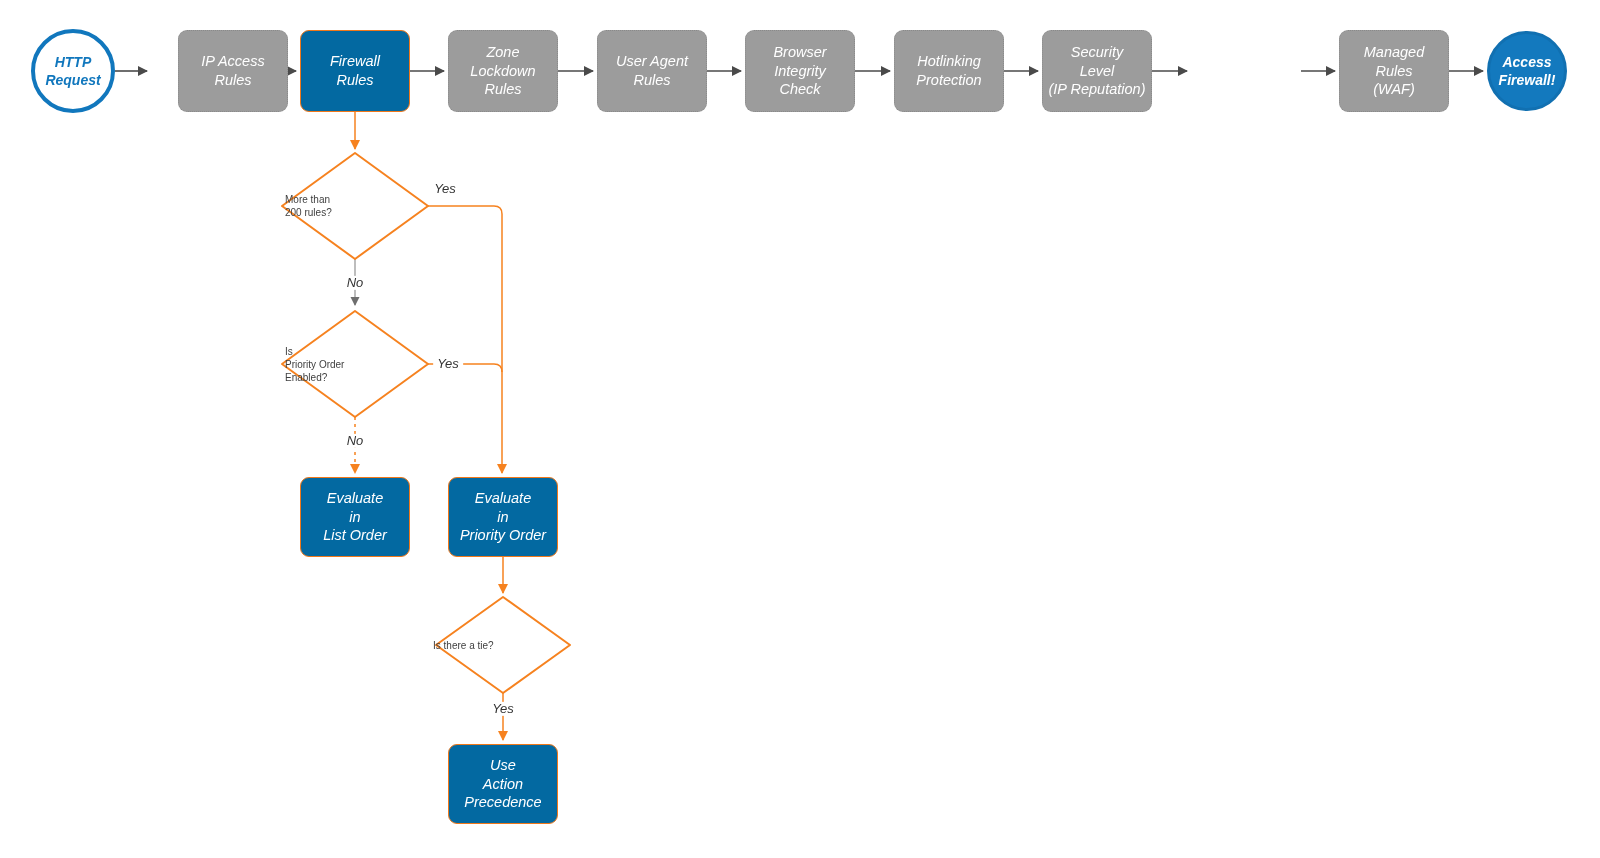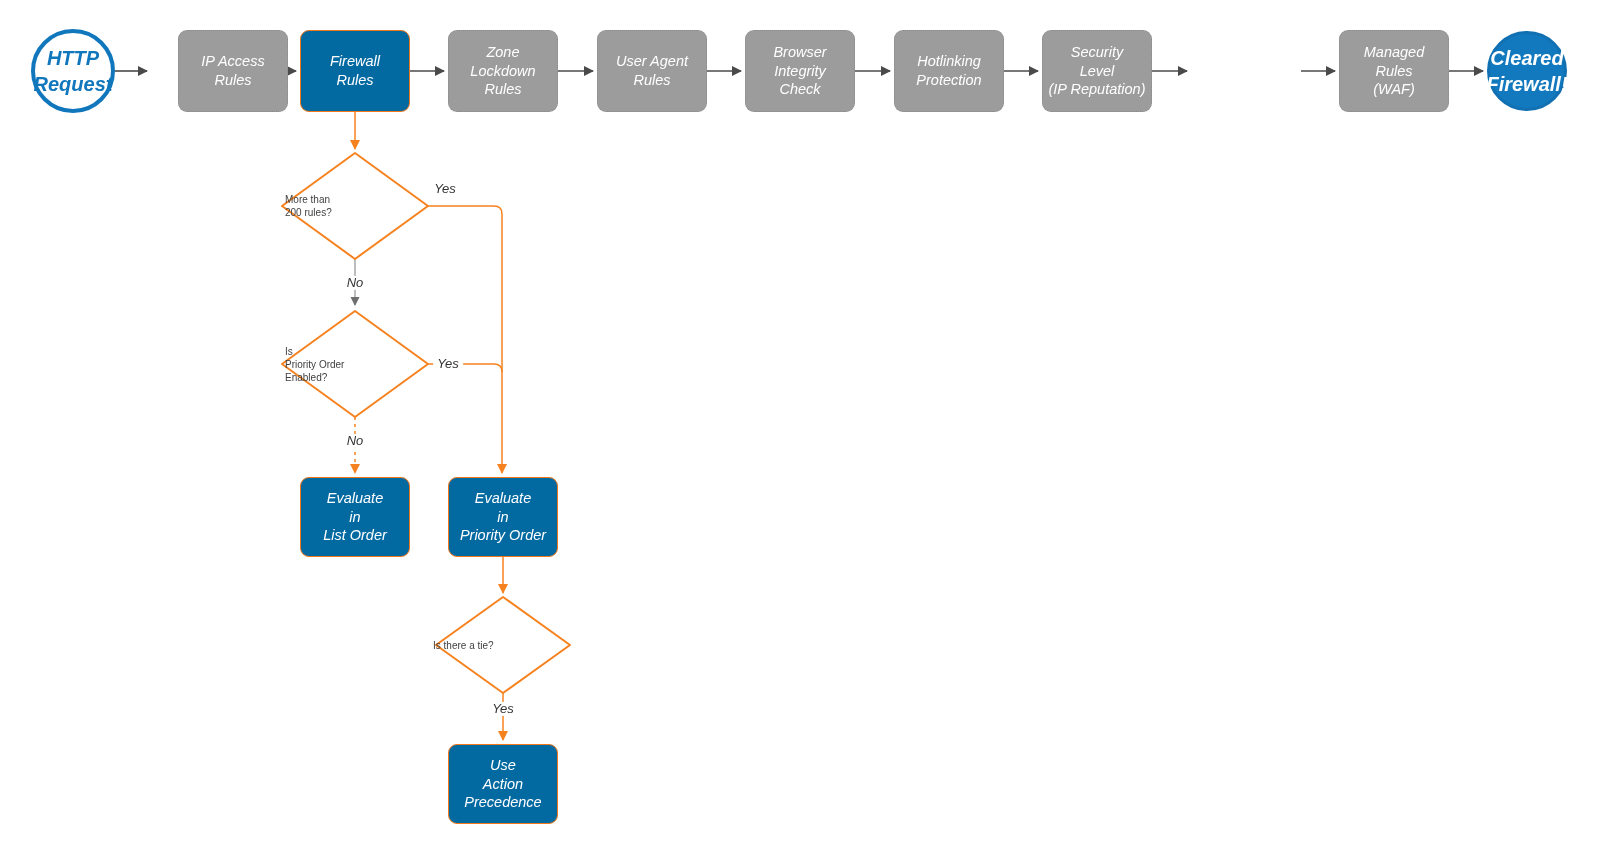--- a/index.html
+++ b/index.html
@@ -40,21 +40,21 @@
     border: 1px dotted #8a8a8a;
   }
   .box.orange {
     background: #0369a1;
     border: 1px solid #f0781a;
   }
   .circle {
     border-radius: 50%;
     font-style: italic;
     font-weight: bold;
-    font-size: 20px;
+    font-size: 14px;
   }
   .circle.start {
     width: 84px; height: 84px;
     background: #ffffff;
     border: 4px solid #1177bd;
     color: #1177bd;
   }
   .circle.end {
     width: 80px; height: 80px;
     background: #1379be;
@@ -167,21 +167,21 @@
 Level
 (IP Reputation)</span>
   </div>
   <div class="node box gray" style="left:1339px; top:30px;">
     <span>Managed
 Rules
 (WAF)</span>
   </div>
 
   <div class="node circle end" style="left:1487px; top:31px;">
-    <span>Cleared
+    <span>Access
 Firewall!</span>
   </div>
 
   <div class="diamond-label" style="left:355px; top:206px;">More than
 200 rules?</div>
   <div class="diamond-label" style="left:355px; top:364px;">Is
 Priority Order
 Enabled?</div>
   <div class="diamond-label" style="left:503px; top:645px;">Is there a tie?</div>
 

